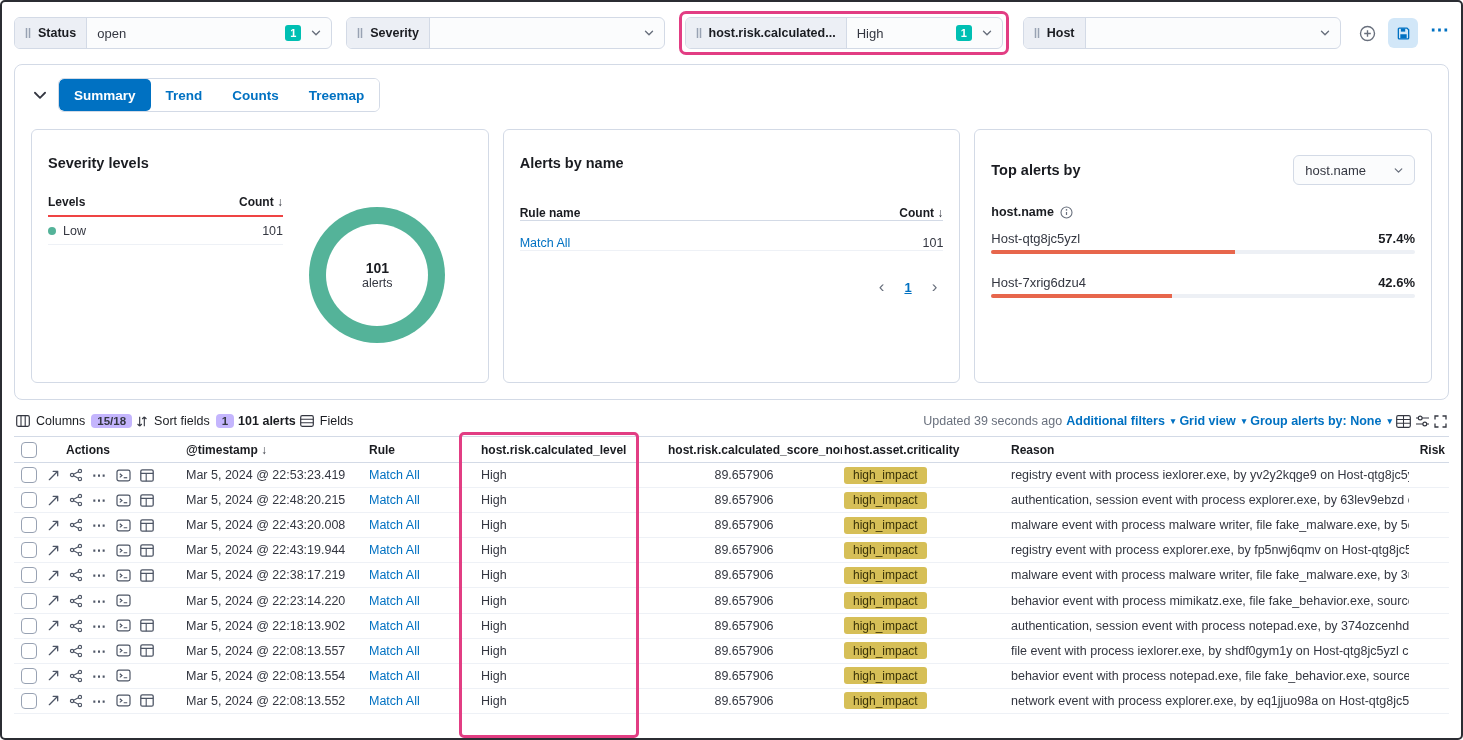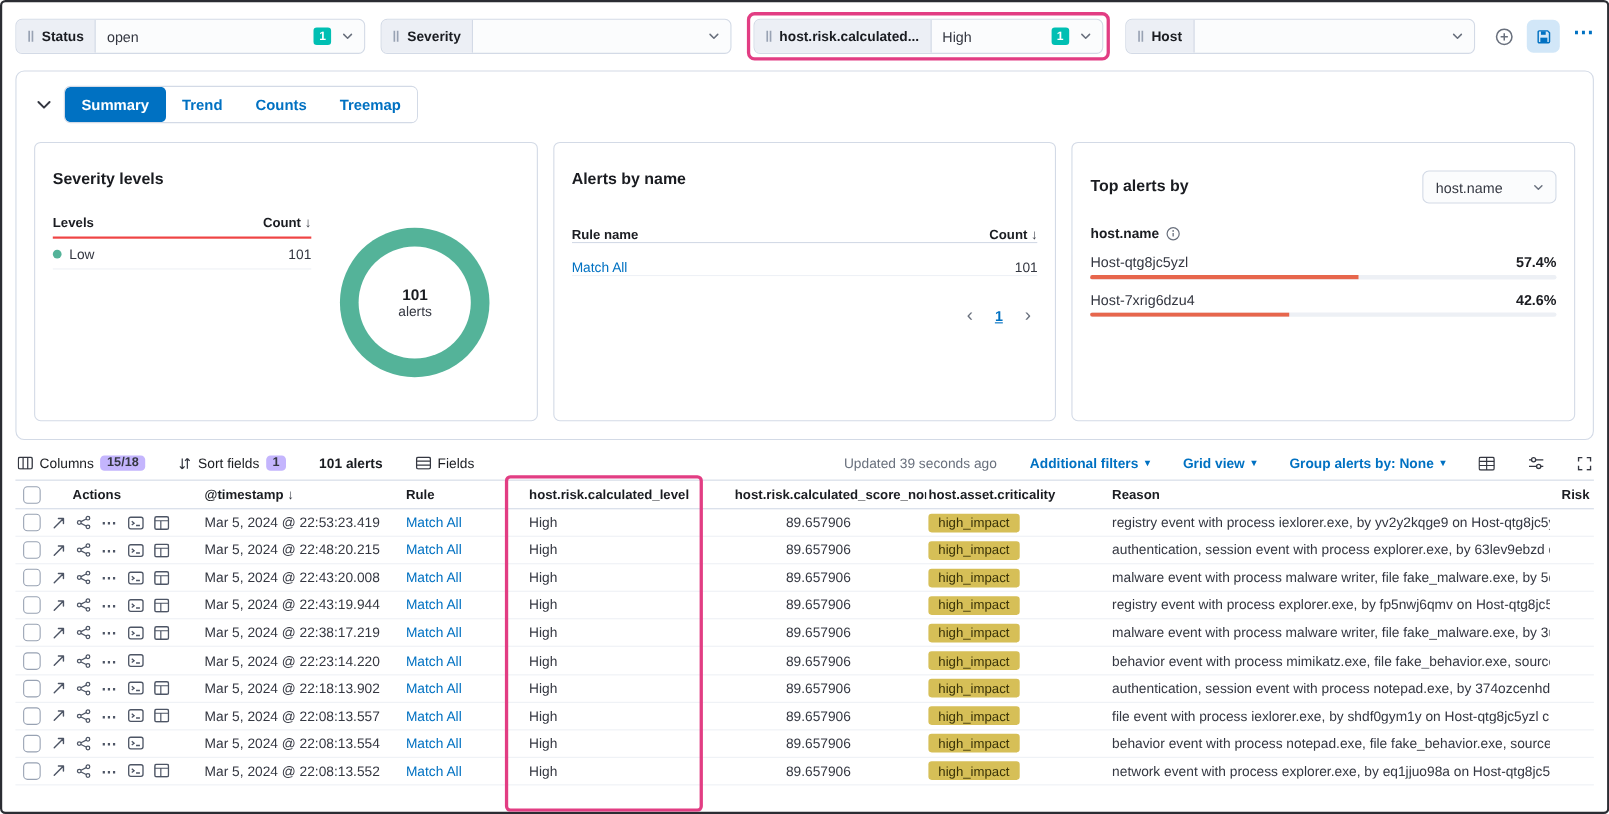--- a/index.html
+++ b/index.html
@@ -54,31 +54,31 @@
   .link{color:#0071c2;cursor:pointer;text-decoration:none}
   .pagination{display:flex;align-items:center;justify-content:flex-end;gap:20px;margin-top:26px;padding-right:6px;font-size:13px}
   .page-arrow{color:#69707D;font-size:17px;cursor:pointer}
   .page-num{color:#0071c2;font-weight:700;text-decoration:underline;cursor:pointer}
 
   
   .ta-header{display:flex;align-items:center;justify-content:space-between}
   .ta-select{display:flex;align-items:center;gap:26px;border:1px solid #d3dae6;background:#fbfcfd;border-radius:6px;height:30px;padding:0 9px 0 11px;font-size:13px;cursor:pointer}
   .ta-field{display:flex;align-items:center;gap:6px;margin-top:20px;font-weight:700;font-size:12.5px;color:#1a1c21}
   .ta-rows{margin-top:12px}
-  .ta-row{margin-bottom:11px}
+  .ta-row{margin-bottom:21px}
   .ta-row-top{display:flex;align-items:center;justify-content:space-between;font-size:13px;margin-bottom:4px}
   .ta-name{color:#343741}
   .ta-pct{font-weight:700;color:#1a1c21}
   .ta-track{width:100%;height:4px;background:#edf0f5;border-radius:2px;overflow:hidden}
   .ta-fill{height:100%;background:#E7664C}
 
   
   .alerts-section{padding:14px 12px 0 12px;flex:1;display:flex;flex-direction:column;min-height:0}
   .toolbar{display:flex;align-items:center;justify-content:space-between;padding:0 2px 8px 2px}
-  .tb-left,.tb-right{display:flex;align-items:center;gap:30px}
+  .tb-left,.tb-right{display:flex;align-items:center;gap:4px}
   .tb-item{display:flex;align-items:center;gap:6px;font-size:12.5px;color:#1a1c21;cursor:pointer;white-space:nowrap}
   .tb-badge{background:#c4b5fd;border-radius:4px;padding:1px 6px;font-size:11.5px;font-weight:700;color:#343741}
   .tb-bold{font-weight:700}
   .tb-muted{color:#69707D;cursor:default}
   .tb-link{color:#0071c2;font-weight:600}
   .tb-caret{font-size:9px;color:inherit}
 
   
   .table-wrap{position:relative;flex:1;min-height:0}
   .t-grid{display:grid;grid-template-columns:30px 142px 183px 98px 185px 190px 155px 1fr 40px;align-items:center}

